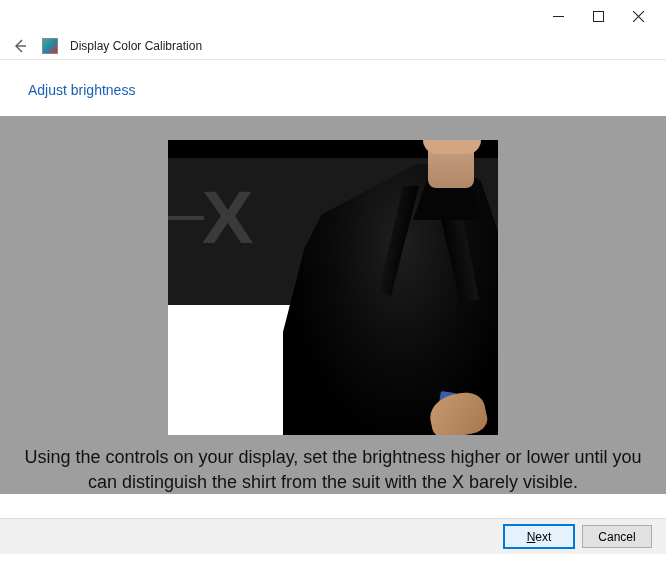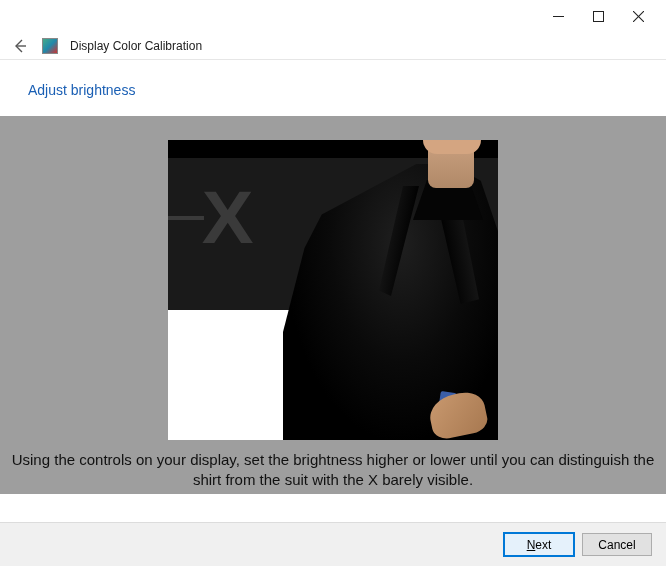--- a/index.html
+++ b/index.html
@@ -168,32 +168,32 @@
     .pen {
       position: absolute;
       right: 44px; bottom: 8px;
       width: 16px; height: 40px;
       background: linear-gradient(180deg, #3b5ea8 0%, #3b5ea8 32%, #d9cfa6 32%, #d9cfa6 78%, #3b5ea8 78%);
       transform: rotate(8deg);
       border-radius: 2px;
     }
     .instruction {
       color: #111;
-      font-size: 15px;
+      font-size: 18px;
       text-align: center;
       padding: 10px 6px 0 6px;
       line-height: 1.35;
       width: 660px;
     }
     .footer {
       position: absolute;
       left: 0;
-      bottom: 0;
+      bottom: 12px;
       width: 666px;
-      height: 44px;
+      height: 36px;
       background: #f0f0f0;
       border-top: 1px solid #dcdcdc;
       display: flex;
       justify-content: flex-end;
       align-items: center;
       padding-right: 14px;
       gap: 8px;
     }
     .btn {
       min-width: 70px;

